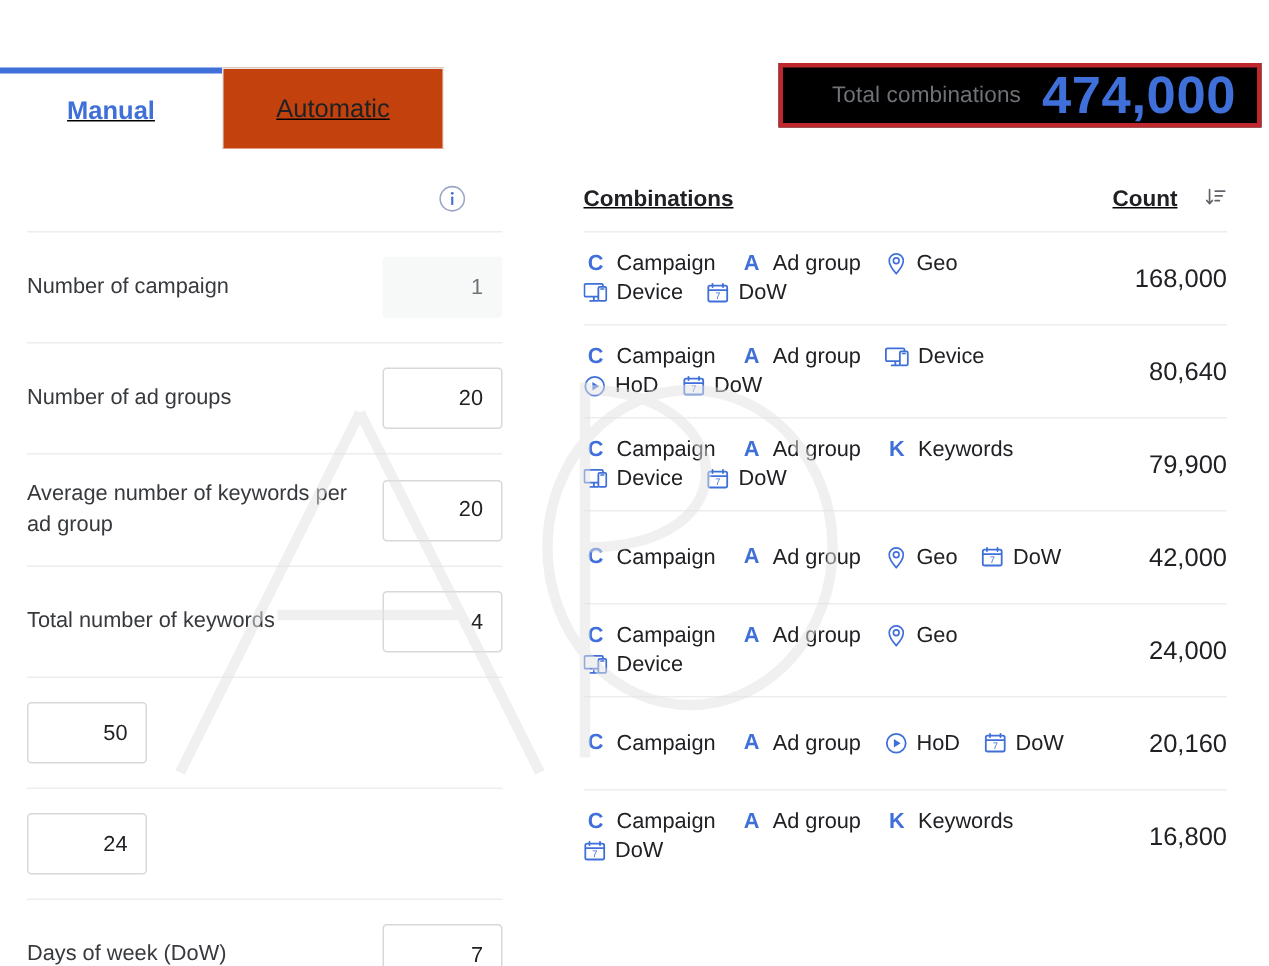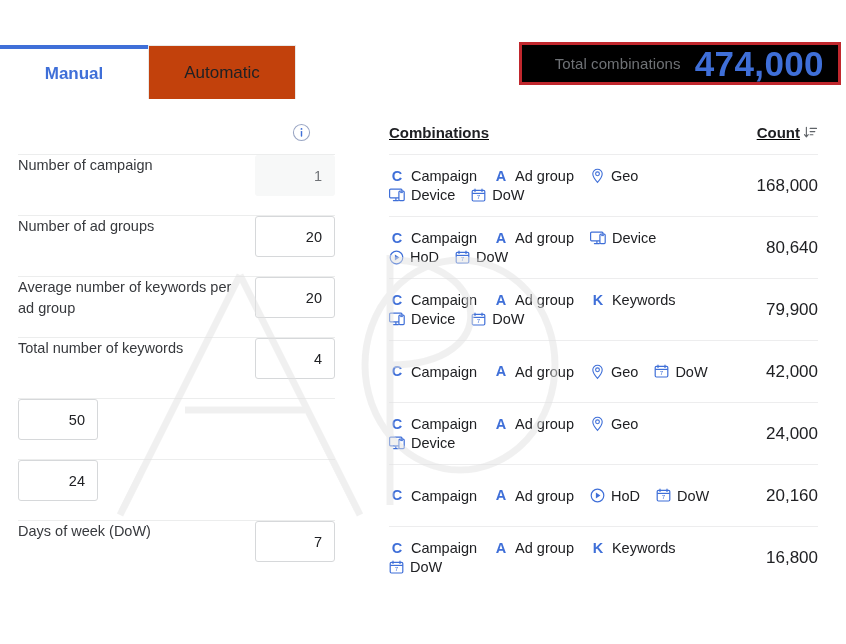--- a/index.html
+++ b/index.html
@@ -27,20 +27,21 @@
   }
 
   
   .tabbar {
     position: absolute;
     left: 0; top: 45px;
     width: 846px; height: 54px;
     display: flex;
     align-items: stretch;
     z-index: 2;
+    text-decoration: underline;
   }
   .tab {
     width: 148px;
     display: flex;
     align-items: center;
     justify-content: center;
     font-size: 17px;
     cursor: pointer;
     background: #c2410c;
     border: 1px solid #e8e8e8;
@@ -105,25 +106,25 @@
     justify-content: flex-end;
     padding-right: 24px;
   }
   .info-icon {
     width: 19px; height: 19px;
     display: block;
     cursor: pointer;
   }
   .form-row {
     display: flex;
-    align-items: flex-start;
+    align-items: center;
     justify-content: space-between;
     border-top: 1px solid #eceded;
     min-height: 61px;
-    padding: 0 0;
+    padding: 16px 0;
   }
   .form-label {
     font-size: 14.5px;
     color: #37393d;
     line-height: 1.45;
     max-width: 228px;
   }
   .num-input {
     width: 80px; height: 41px;
     border: 1px solid #d6d8da;
@@ -154,22 +155,21 @@
     justify-content: space-between;
     text-decoration: underline;
   }
   .th {
     font-size: 15px;
     font-weight: bold;
     color: #202124;
   }
   .th-count-wrap {
     display: flex;
-    align-items: center;
-    gap: 3px;
+    gap: 18px;
     cursor: pointer;
   }
   .sort-icon { display: block; width: 15px; height: 15px; }
 
   .trow {
     display: flex;
     align-items: center;
     justify-content: space-between;
     border-top: 1px solid #ededee;
     min-height: 62px;

